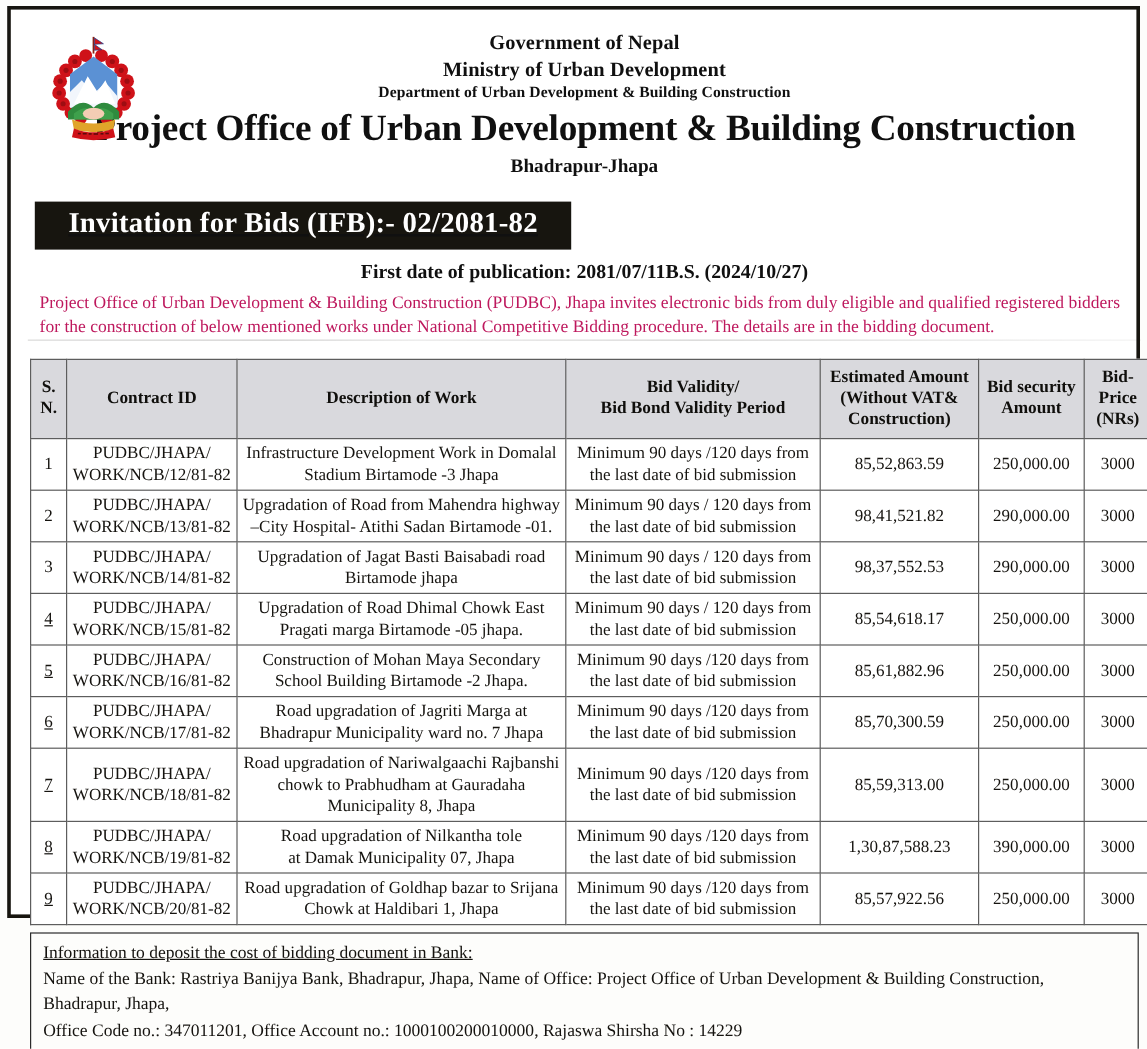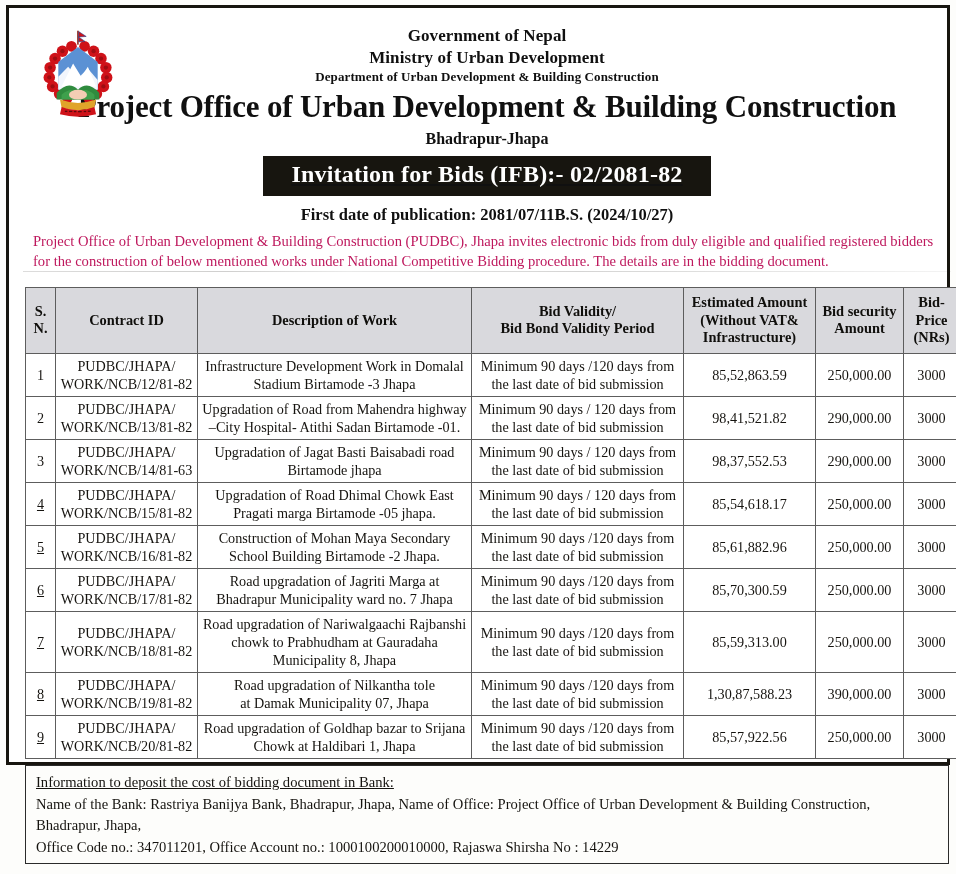--- a/index.html
+++ b/index.html
@@ -79,23 +79,23 @@
     letter-spacing: -0.2px;
   }
 
   .office-location {
     font-weight: bold;
     font-size: 16px;
     margin-top: 4px;
   }
 
   .ifb-banner-wrap {
-    margin-top: 8px;
+    margin-top: 20px;
     display: flex;
-    justify-content: center;
+    justify-content: flex-start;
     text-decoration: underline;
   }
   .ifb-banner {
     background: #17150f;
     color: #ffffff;
     font-weight: bold;
     font-size: 24px;
     padding: 5px 28px 7px 28px;
     letter-spacing: 0.2px;
     line-height: 1.16;
@@ -302,21 +302,21 @@
               </th>
               <th>Contract ID</th>
               <th>Description of Work</th>
               <th>
                 <span>Bid Validity/</span><br>
                 <span>Bid Bond Validity Period</span>
               </th>
               <th>
                 <span>Estimated Amount</span><br>
                 <span>(Without VAT&amp;</span><br>
-                <span>Infrastructure)</span>
+                <span>Construction)</span>
               </th>
               <th>
                 <span>Bid security</span><br>
                 <span>Amount</span>
               </th>
               <th>
                 <span>Bid-</span><br>
                 <span>Price</span><br>
                 <span>(NRs)</span>
               </th>
@@ -336,21 +336,21 @@
                 <td class="sn-cell"><span>2</span></td>
                 <td><span>PUDBC/JHAPA/</span><br><span>WORK/NCB/13/81-82</span></td>
                 <td><span>Upgradation of Road from Mahendra highway</span><br><span>–City Hospital- Atithi Sadan  Birtamode -01.</span></td>
                 <td><span>Minimum 90 days / 120 days from</span><br><span>the last date of bid submission</span></td>
                 <td>98,41,521.82</td>
                 <td>290,000.00</td>
                 <td>3000</td>
               </tr>
               <tr>
                 <td class="sn-cell"><span>3</span></td>
-                <td><span>PUDBC/JHAPA/</span><br><span>WORK/NCB/14/81-63</span></td>
+                <td><span>PUDBC/JHAPA/</span><br><span>WORK/NCB/14/81-82</span></td>
                 <td><span>Upgradation of  Jagat Basti Baisabadi road</span><br><span>Birtamode jhapa</span></td>
                 <td><span>Minimum 90 days / 120 days from</span><br><span>the last date of bid submission</span></td>
                 <td>98,37,552.53</td>
                 <td>290,000.00</td>
                 <td>3000</td>
               </tr>
               <tr>
                 <td class="sn-cell"><span class="sn-underline">4</span></td>
                 <td><span>PUDBC/JHAPA/</span><br><span>WORK/NCB/15/81-82</span></td>
                 <td><span>Upgradation of Road Dhimal Chowk East</span><br><span>Pragati marga Birtamode -05 jhapa.</span></td>

